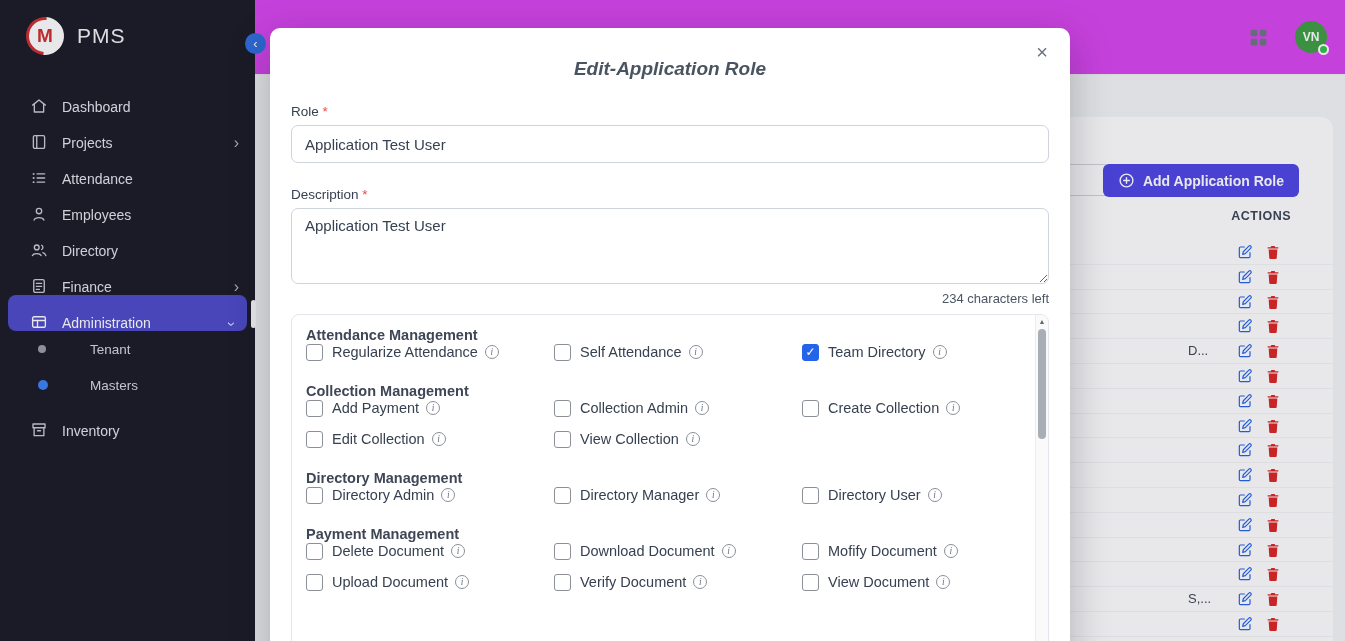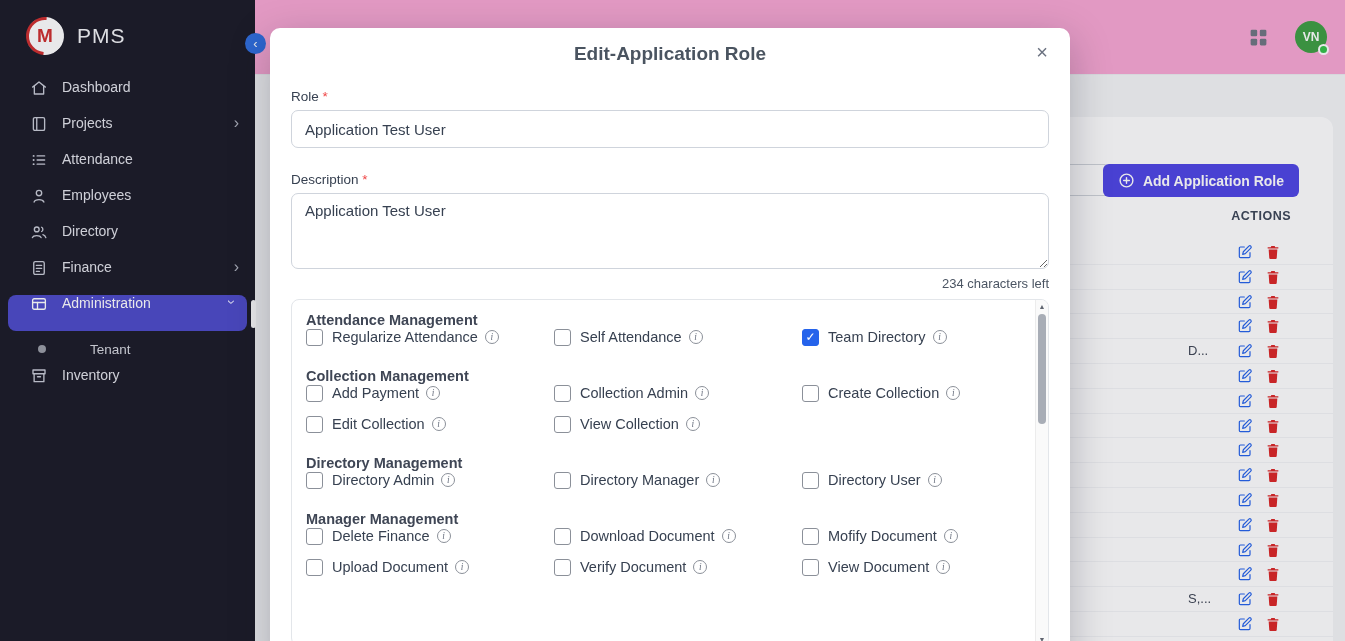--- a/index.html
+++ b/index.html
@@ -11,21 +11,21 @@
   
   .sidebar { position:absolute; left:0; top:0; width:255px; height:641px;
     background:var(--sidebar_bg,#1b1b28); color:#e3e4ea; z-index:1; }
   .logo-row { display:flex; align-items:center; gap:13px; padding:17px 0 14px 26px; }
   .logo-circle { width:38px; height:38px; border-radius:50%; background:#fff;
     border:3px solid transparent; border-top-color:#cf2e2e; border-left-color:#cf2e2e;
     transform:rotate(-40deg); display:flex; align-items:center; justify-content:center; }
   .logo-circle span { transform:rotate(40deg); color:#cf2e2e; font-weight:800; font-size:19px; }
   .logo-text { font-size:21px; font-weight:400; color:#f3f4f6; letter-spacing:1px; }
   .nav { margin-top:10px; }
-  .nav-item { display:flex; align-items:flex-start; height:36px; padding:0 16px 0 30px;
+  .nav-item { display:flex; align-items:flex-end; height:36px; padding:0 16px 0 30px;
     font-size:14px; color:#e3e4ea; cursor:pointer; }
   .nav-icon { width:18px; height:18px; margin-right:14px; color:#c9ccd6; flex:0 0 18px; }
   .nav-icon svg { width:100%; height:100%; display:block; }
   .nav-label { flex:1; }
   .nav-chevron { color:#aeb2bd; font-size:16px; line-height:1; }
   .nav-chevron.down { display:inline-block; transform:rotate(90deg); font-size:14px; }
   .nav-item.active { background:var(--sidebar_active,#4d4bc9); margin:0 8px; border-radius:8px;
     padding:0 12px 0 22px; color:#fff; }
   .nav-item.active .nav-icon { color:#fff; }
   .nav-item.active .nav-chevron { color:#e8e8ff; }
@@ -33,21 +33,21 @@
     font-size:13.5px; color:#d7d9df; cursor:pointer; }
   .sub-dot { width:8px; height:8px; border-radius:50%; background:#9a9da6; margin-right:44px; }
   .sub-dot.active { width:10px; height:10px; background:#3b82f6; margin-right:42px; }
   .active-indicator { position:absolute; left:251px; top:300px; width:5px; height:28px;
     background:#fff; border-radius:3px; z-index:2; }
   .collapse-btn { position:absolute; left:245px; top:33px; width:21px; height:21px;
     border-radius:50%; background:var(--collapse_btn,#2f6fe0); color:#fff; border:none;
     z-index:3; font-size:13px; line-height:19px; text-align:center; padding:0; cursor:pointer; }
   
   .main { position:absolute; left:255px; top:0; right:0; height:641px; background:#f4f5f7; }
-  .topbar { height:75px; background:#f9a8d4; border-bottom:1px solid #ececf0;
+  .topbar { height:75px; background:#d946ef; border-bottom:1px solid #ececf0;
     display:flex; align-items:center; justify-content:flex-end; gap:26px; padding-right:18px; }
   .grid-icon { width:21px; height:21px; color:#6f7683; cursor:pointer; }
   .grid-icon svg { width:100%; height:100%; display:block; }
   .avatar { width:32px; height:32px; border-radius:50%; background:var(--avatar_bg,#3f9f43);
     color:#fff; font-weight:700; font-size:12px; display:flex; align-items:center;
     justify-content:center; position:relative; cursor:pointer; }
   .status-dot { position:absolute; right:-2px; bottom:-2px; width:11px; height:11px;
     background:#35c24a; border:2px solid #fff; border-radius:50%; }
   .content-card { position:absolute; left:24px; top:117px; right:12px; height:600px;
     background:#fff; border-radius:12px; }
@@ -69,22 +69,22 @@
   .trash-icon { position:absolute; right:52px; top:4px; width:16px; height:16px;
     color:var(--delete,#dc2626); cursor:pointer; }
   .edit-icon svg,.trash-icon svg { width:100%; height:100%; display:block; }
   
   .overlay { position:absolute; inset:0; background:rgba(33,33,46,0.10); z-index:5; }
   .modal { position:absolute; left:270px; top:28px; width:800px; height:645px;
     background:#fff; border-radius:10px; z-index:6; padding:0 21px;
     box-shadow:0 12px 40px rgba(10,10,30,0.25); }
   .modal-close { position:absolute; top:10px; right:18px; background:none; border:none;
     font-size:20px; color:#6b7280; cursor:pointer; padding:4px; line-height:1; }
-  .modal-title { margin:0; padding-top:15px; text-align:center; font-size:19px;
-    font-weight:700; color:#4a5460; }
+  .modal-title { margin:0; padding-top:30px; text-align:center; font-size:19px;
+    font-weight:700; color:#4a5460;font-style:italic; }
   .field-label { display:block; margin-top:24px; font-size:13.5px; color:#374151; }
   .field-label .req { color:#ef4444; }
   .text-input { width:100%; height:38px; margin-top:6px; border:1px solid #cfd4dc;
     border-radius:7px; padding:0 13px; font-size:15px; color:#374151; font-family:inherit; }
   .text-area { width:100%; height:76px; margin-top:6px; border:1px solid #cfd4dc;
     border-radius:7px; padding:8px 13px; font-size:15px; color:#374151;
     font-family:inherit; resize:vertical; }
   .chars-left { text-align:right; font-size:13px; color:#4b5563; margin-top:3px; }
   .perm-panel { margin-top:8px; border:1px solid #e3e6ea; border-radius:8px;
     height:347px; position:relative; overflow:hidden; }
@@ -190,20 +190,24 @@
             <path d="M10 10v9"></path>
           </svg>
         </span>
         <span class="nav-label">Administration</span>
         <span class="nav-chevron down">›</span>
       </div>
       <div class="nav-sub">
         <span class="sub-dot"></span>
         <span class="sub-label">Tenant</span>
       </div>
+      <div class="nav-sub">
+        <span class="sub-dot active"></span>
+        <span class="sub-label">Masters</span>
+      </div>
       <div class="nav-item">
         <span class="nav-icon">
           <svg viewBox="0 0 24 24" fill="none" stroke="currentColor" stroke-width="1.8" stroke-linecap="round" stroke-linejoin="round">
             <path d="M4 4h16v5H4z"></path>
             <path d="M5.5 9v10.5h13V9"></path>
             <path d="M10 13h4"></path>
           </svg>
         </span>
         <span class="nav-label">Inventory</span>
       </div>
@@ -541,25 +545,25 @@
             <span class="checkbox"></span>
             <span class="perm-label">Directory Manager</span>
             <span class="info-icon">i</span>
           </label>
           <label class="perm-item">
             <span class="checkbox"></span>
             <span class="perm-label">Directory User</span>
             <span class="info-icon">i</span>
           </label>
         </div>
-        <div class="perm-group-title">Manager Management</div>
+        <div class="perm-group-title">Payment Management</div>
         <div class="perm-grid">
           <label class="perm-item">
             <span class="checkbox"></span>
-            <span class="perm-label">Delete Finance</span>
+            <span class="perm-label">Delete Document</span>
             <span class="info-icon">i</span>
           </label>
           <label class="perm-item">
             <span class="checkbox"></span>
             <span class="perm-label">Download Document</span>
             <span class="info-icon">i</span>
           </label>
           <label class="perm-item">
             <span class="checkbox"></span>
             <span class="perm-label">Mofify Document</span>

